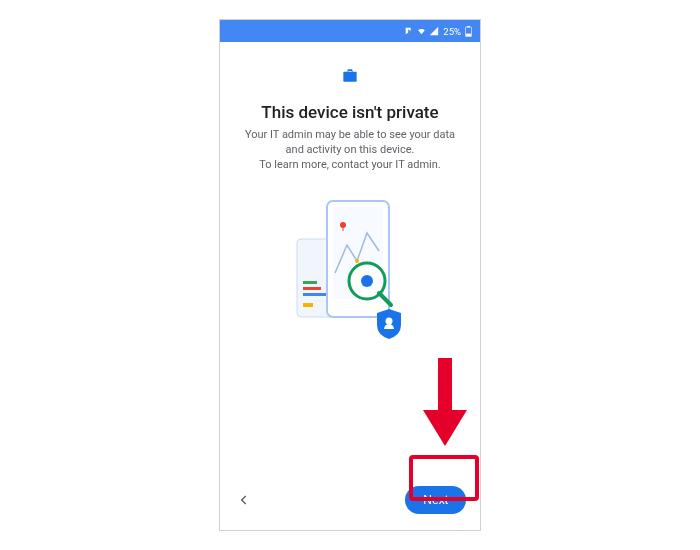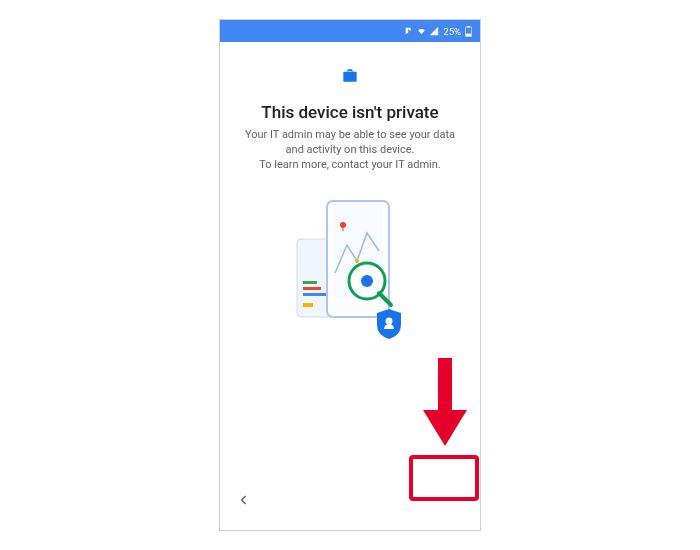--- a/index.html
+++ b/index.html
@@ -167,20 +167,21 @@
       </svg>
     </div>
   </div>
 
   <div class="bottom-bar">
     <div class="back-chevron">
       <svg width="14" height="14" viewBox="0 0 24 24" fill="none" stroke="#5f6368" stroke-width="2.5">
           <polyline points="15 5 8 12 15 19"></polyline>
         </svg>
     </div>
+    <button class="next-btn">Next</button>
   </div>
 
 </div>
 
 <svg class="arrow" style="left:423px; top:358px;" width="44" height="88" viewBox="0 0 44 88">
   <rect x="15" y="0" width="14" height="56" fill="#e4002b"></rect>
   <polygon points="0,52 44,52 22,88" fill="#e4002b"></polygon>
 </svg>
 
 <div class="highlight-box" style="left:409px; top:455px; width:70px; height:46px;"></div>

